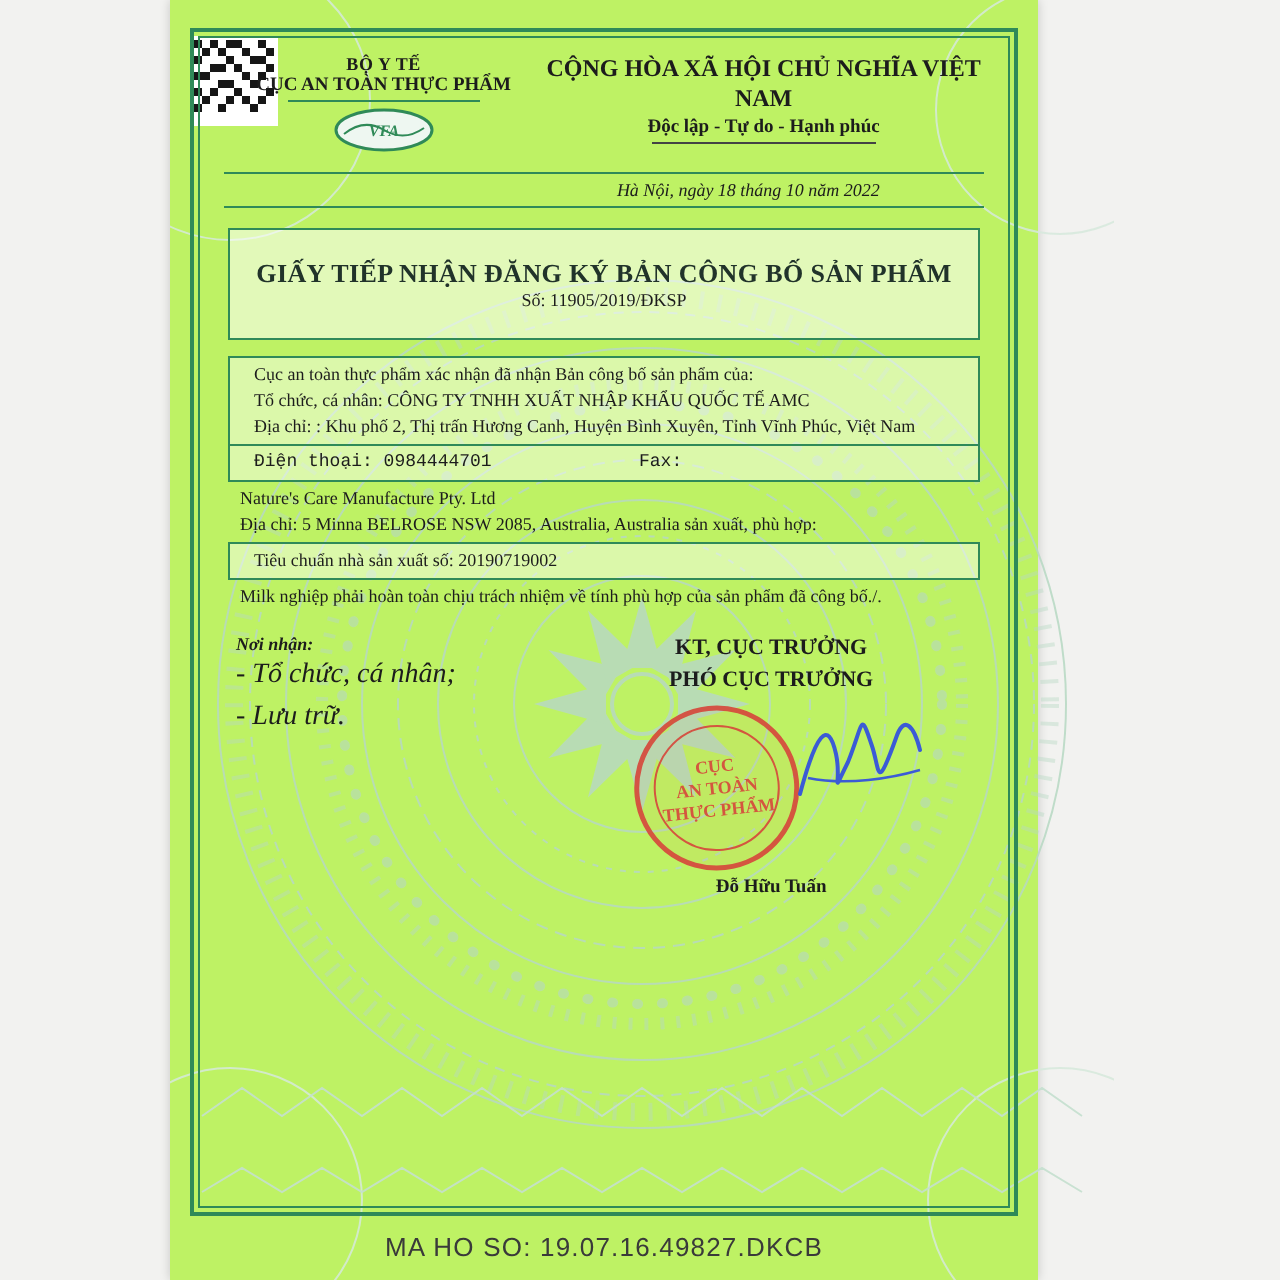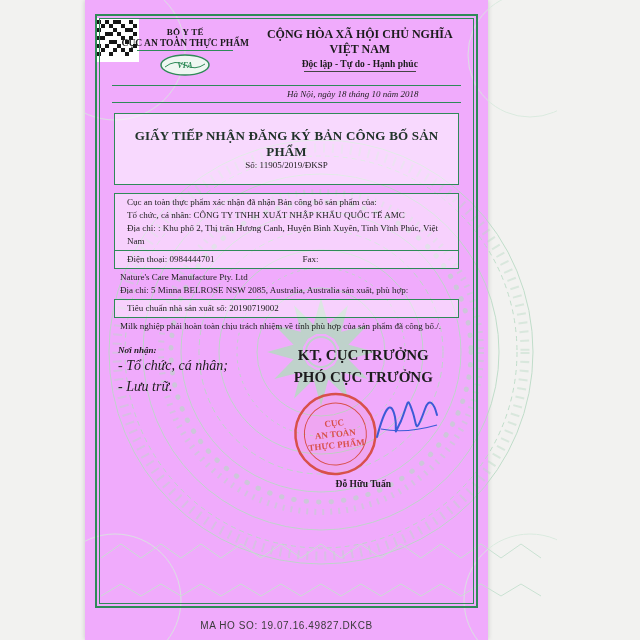--- a/index.html
+++ b/index.html
@@ -1,18 +1,18 @@
 <!DOCTYPE html>
 <html><head>
 <meta charset="utf-8">
 <style>
   html,body{margin:0;padding:0;background:#e9e9e7;}
   .canvas{position:relative;width:640px;height:640px;background:#f2f2f0;overflow:hidden;
           font-family:"Liberation Serif",serif;color:#1c1c1c;}
-  .page{position:absolute;left:85px;top:0;width:403px;height:640px;background:#f0abfc;
+  .page{position:absolute;left:85px;top:0;width:434px;height:640px;background:#bef264;
         box-shadow:0 0 5px rgba(0,0,0,.18);}
   .pattern{position:absolute;left:0;top:0;}
   .frame{position:absolute;left:10px;top:14px;right:10px;bottom:32px;
          border:2px solid #2f8a58;padding:2px;}
   .frame-inner{position:relative;width:100%;height:100%;border:1px solid #2f8a58;
                box-sizing:border-box;padding:8px 12px 0;}
   .qr{position:absolute;left:10px;top:18px;background:#fff;padding:2px;}
 
   
   .hdr{display:flex;}
@@ -34,38 +34,38 @@
   .title-box{border:1.5px solid #2f8a58;margin:10px 2px 8px;text-align:center;
              padding:14px 4px;background:rgba(255,255,255,.55);}
   .title-main{font-size:13px;font-weight:bold;color:#21332a;letter-spacing:.2px;}
   .title-no{font-size:9px;}
 
   
   .body-sec{font-size:9px;line-height:1.45;margin:0 2px;}
   .gbox{border:1px solid #2f8a58;padding:2px 12px;background:rgba(255,255,255,.45);}
   .gbox.joined{border-top:0;}
   .plain{padding:2px 6px;}
-  .phone-row{display:flex;}
+  .phone-row{display:flex;font-family:Liberation Mono, monospace;}
   .phone-cell{width:55%;}
   .fax-cell{width:45%;}
 
   
   .footer{display:flex;margin-top:10px;font-size:9px;position:relative;}
   .f-left{width:44%;padding-left:6px;box-sizing:border-box;}
   .noinhan{font-weight:bold;font-style:italic;}
   .recip{font-size:14px;line-height:1.5;font-style:italic;}
   .f-right{width:56%;text-align:center;}
-  .signer-title{font-weight:bold;font-size:15px;line-height:1.45;}
+  .signer-title{font-weight:bold;font-size:11px;line-height:1.45;}
   .sig-area{position:relative;height:88px;margin-top:2px;}
   .stamp{position:absolute;left:50%;top:0;transform:translateX(-82%) rotate(-6deg);opacity:.92;}
   .signature{position:absolute;left:54%;top:-4px;}
   .signer-name{font-weight:bold;font-size:9.5px;margin-top:0;}
 
   .ma-ho-so{position:absolute;left:0;bottom:9px;width:100%;text-align:center;
-            font-family:"Liberation Sans",sans-serif;font-size:10px;
+            font-family:"Liberation Sans",sans-serif;font-size:13px;
             letter-spacing:.6px;color:#3a3a3a;}
   svg text{font-family:"Liberation Serif",serif;}
 </style>
 </head>
 <body>
 
 <div class="canvas">
   <div class="page">
 
     <svg class="pattern" width="472" height="640" viewBox="0 0 472 640">
@@ -167,21 +167,21 @@
             </div>
           </div>
           <div class="hdr-right">
             <div class="h-country">CỘNG HÒA XÃ HỘI CHỦ NGHĨA VIỆT NAM</div>
             <div class="h-motto">Độc lập - Tự do - Hạnh phúc</div>
             <div class="short-line dark"></div>
           </div>
         </div>
 
         <div class="date-band">
-          <span class="date-text">Hà Nội, ngày 18 tháng 10 năm 2018</span>
+          <span class="date-text">Hà Nội, ngày 18 tháng 10 năm 2022</span>
         </div>
 
         <div class="title-box">
           <div class="title-main">GIẤY TIẾP NHẬN ĐĂNG KÝ BẢN CÔNG BỐ SẢN PHẨM</div>
           <div class="title-no">Số: 11905/2019/ĐKSP</div>
         </div>
 
         <div class="body-sec">
           <div class="gbox">
             <div>Cục an toàn thực phẩm xác nhận đã nhận Bản công bố sản phẩm của:</div>

